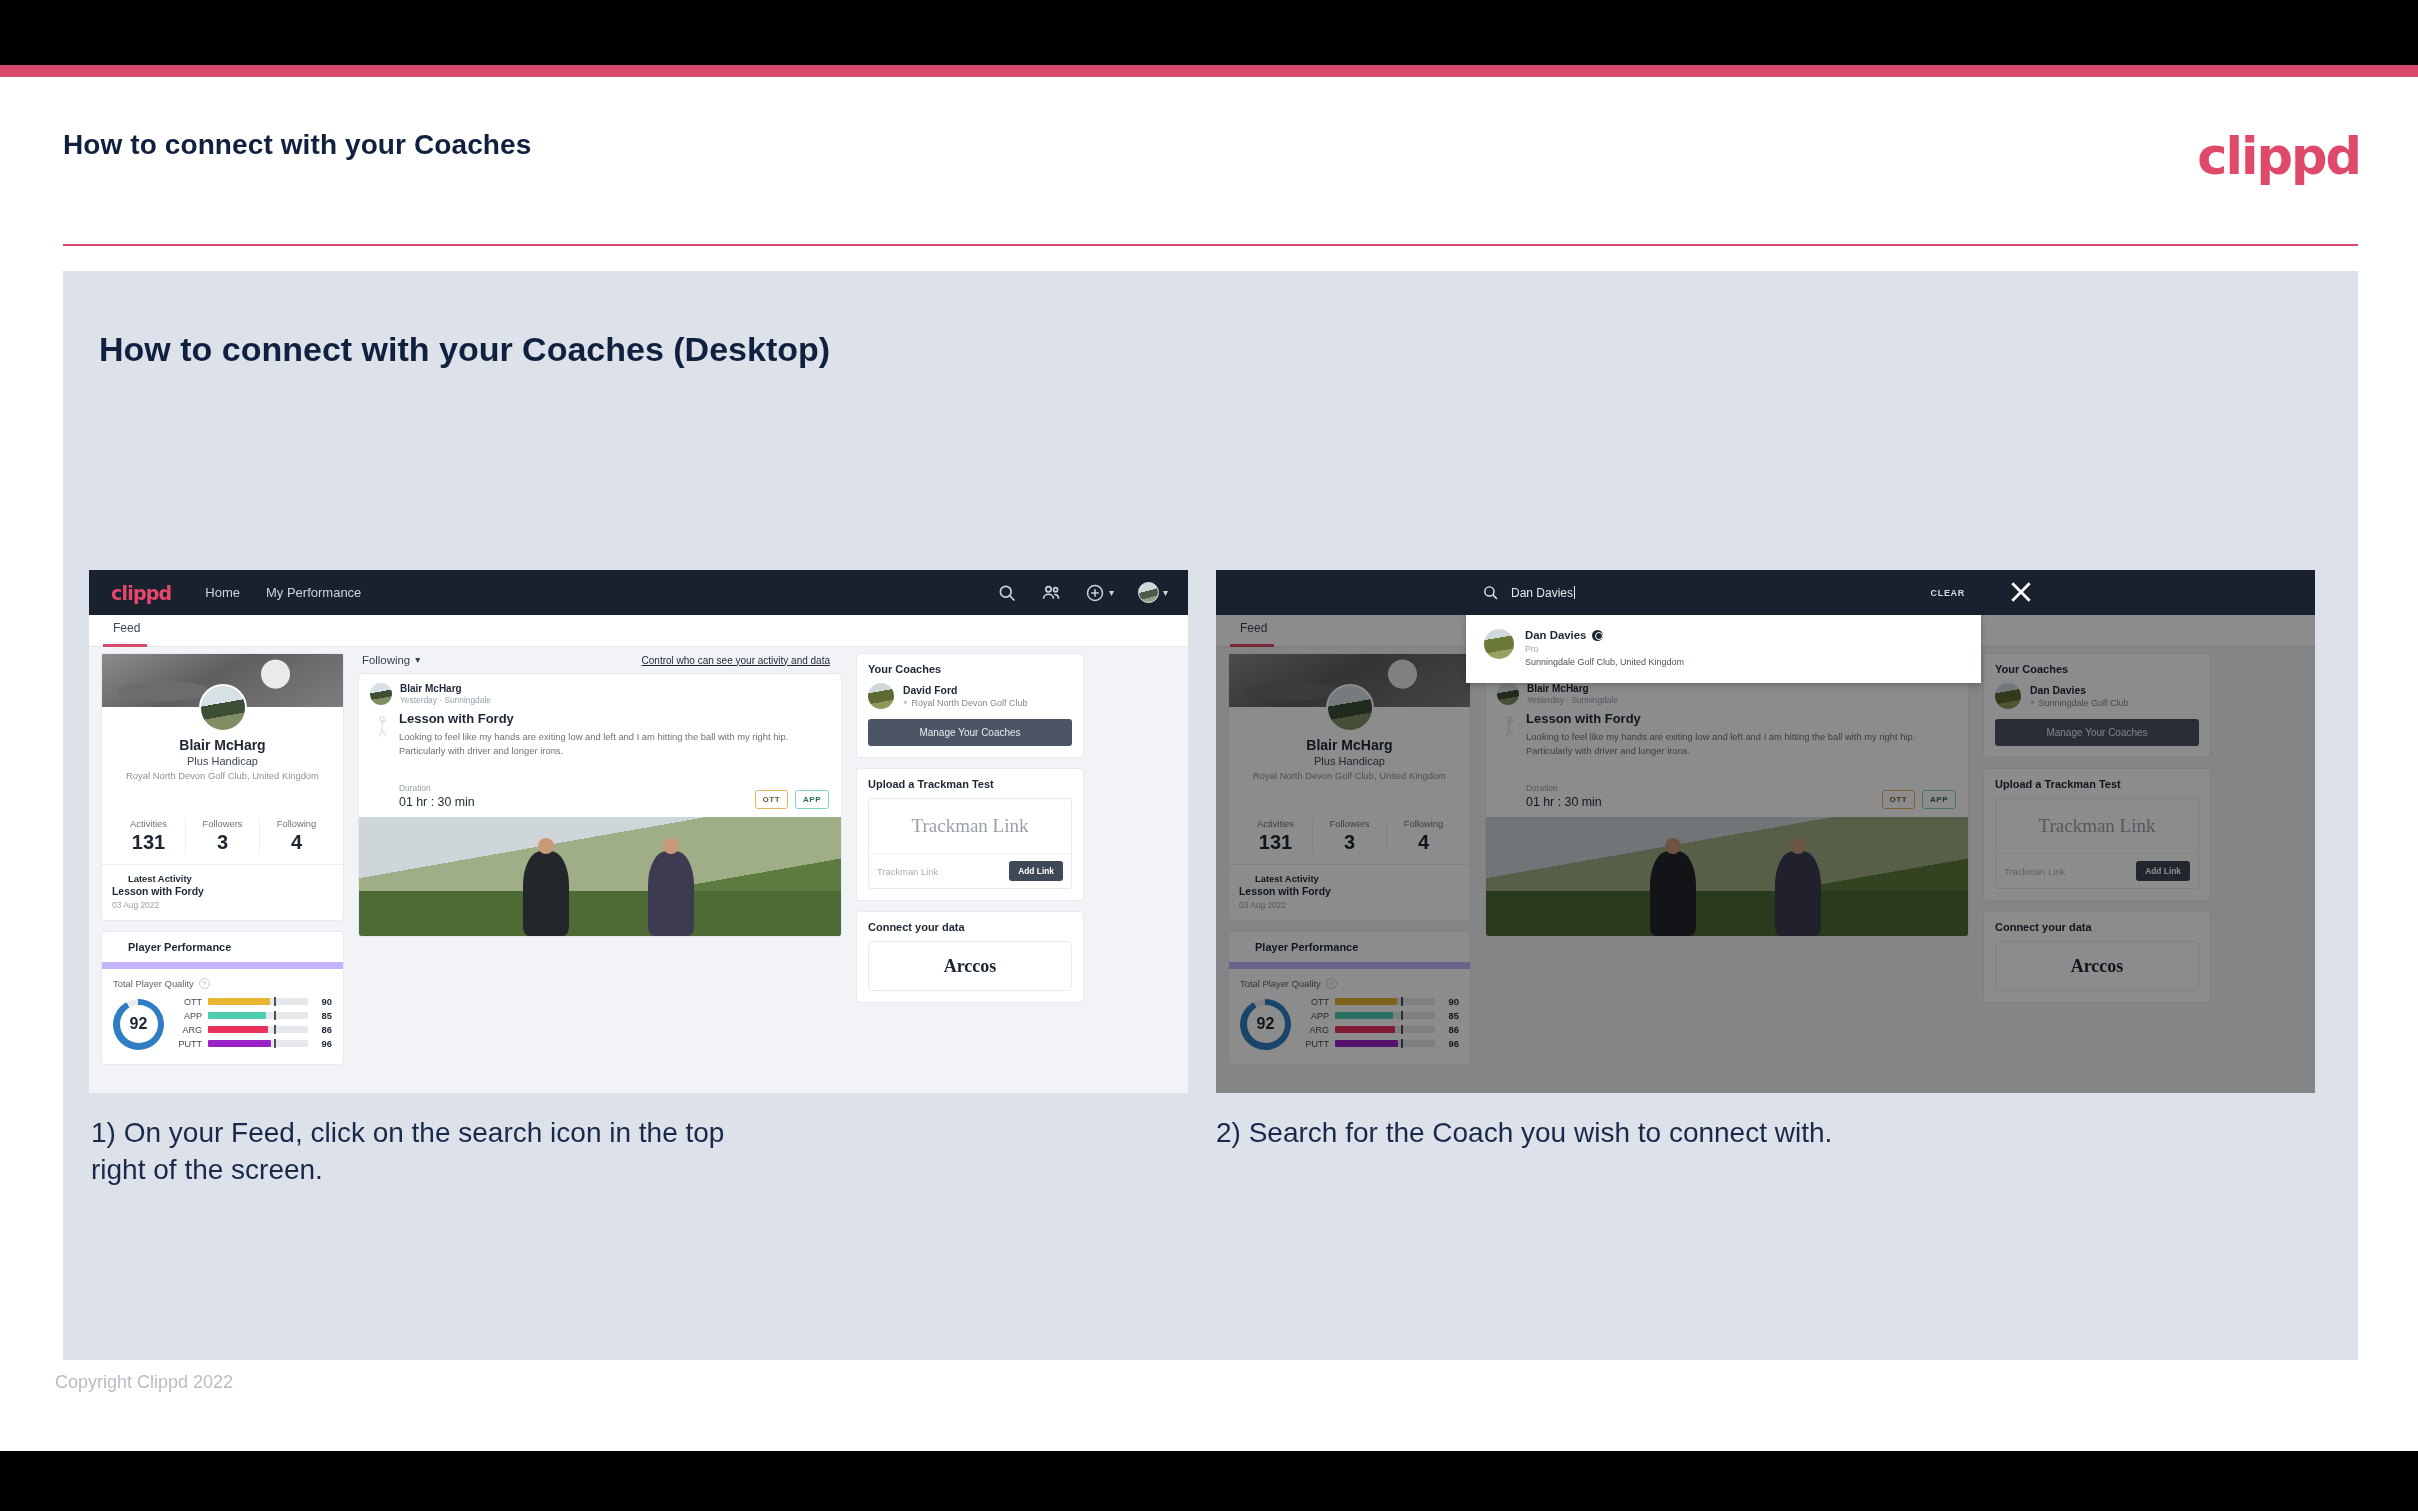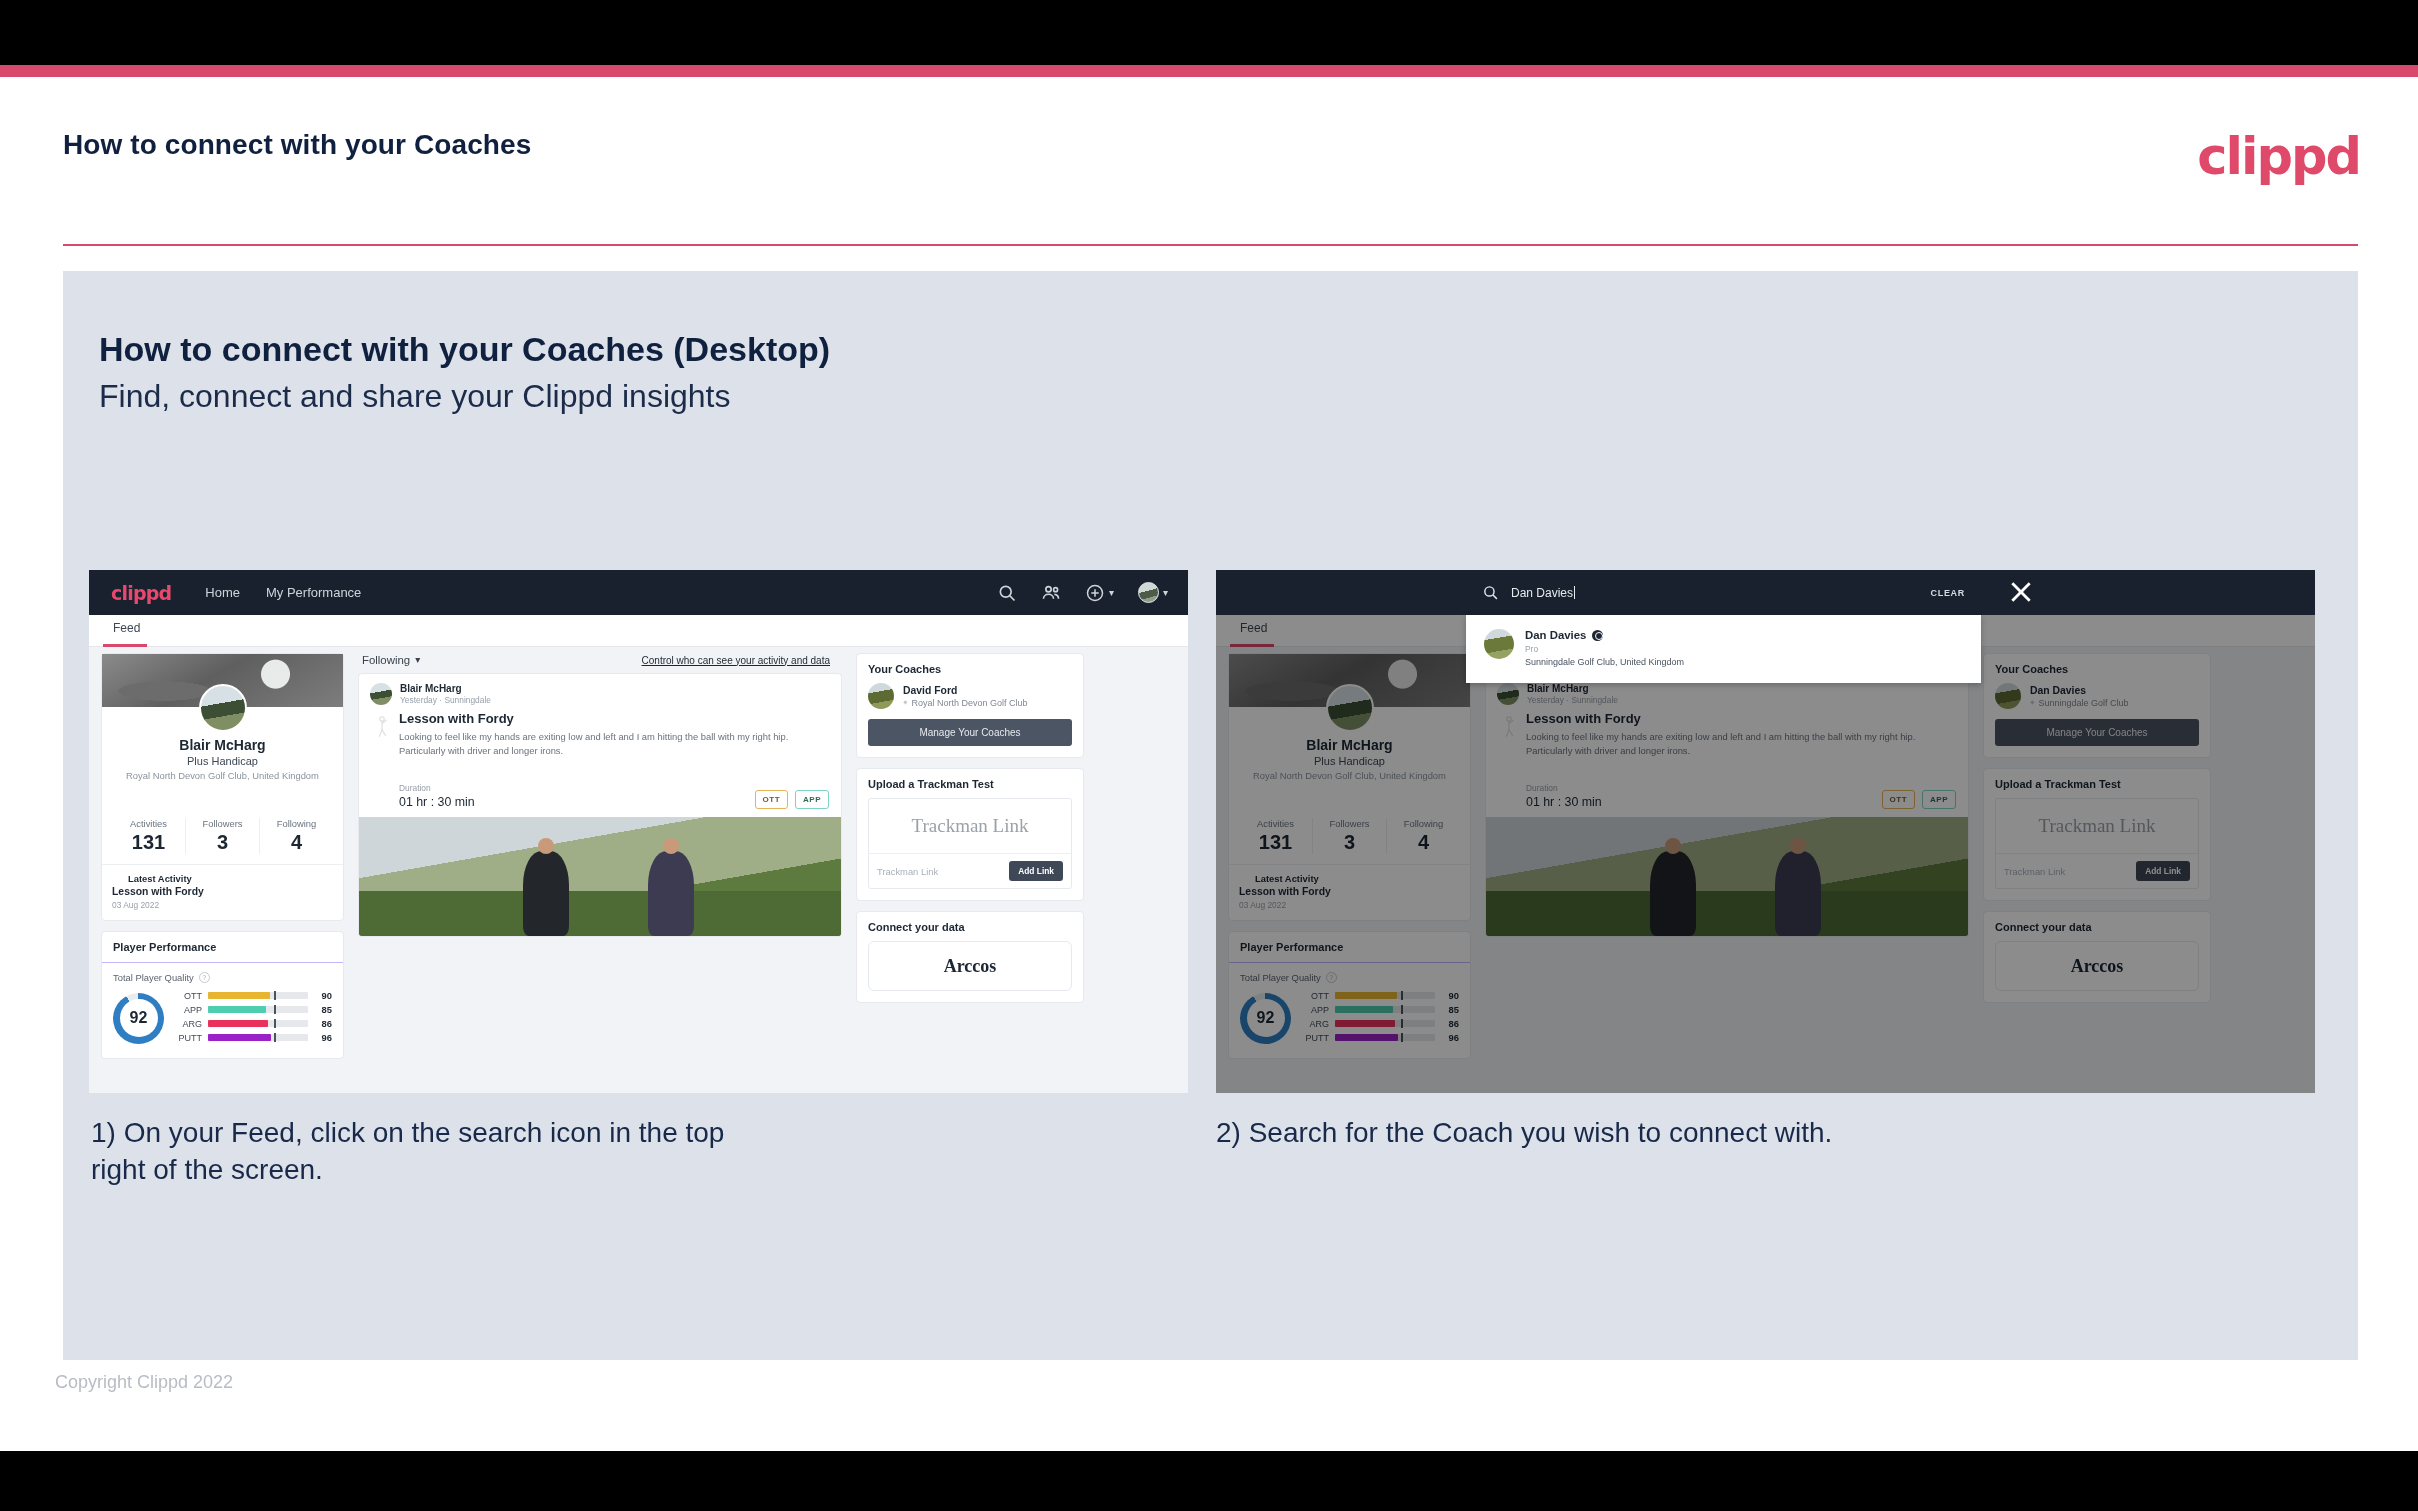--- a/index.html
+++ b/index.html
@@ -121,21 +121,21 @@
   .stat { flex:1; text-align:center; border-right:1px solid #eceef1;margin-top:25px; }
   .stat:last-child { border-right:none; }
   .stat-label { font-size:9.4px; color:#6b7480; }
   .stat-val { font-size:20px; font-weight:700; color:#1d2733; margin-top:2px; }
 
   .latest { border-top:1px solid #eceef1; padding:8px 10px 10px; text-align:left; }
   .lat-title { font-size:9.4px; font-weight:700; color:#1d2733;padding-left:16px; }
   .lat-name  { font-size:10.4px; font-weight:700; color:#1d2733; margin-top:2px; }
   .lat-date  { font-size:8.4px; color:#9aa1ab; margin-top:3px; }
 
-  .perf-head { padding:9px 11px; font-size:11px; font-weight:700; color:#1d2733; border-bottom:1px solid #c4b5fd; }
+  .perf-head { padding:9px 26px; font-size:11px; font-weight:700; color:#1d2733; border-bottom:7px solid #c4b5fd; }
   .perf-body { padding:9px 11px 12px; }
   .tpq-row { display:flex; align-items:center; font-size:9.4px; color:#5c646f; }
   .tpq-q {
     display:inline-flex; align-items:center; justify-content:center;
     width:11px; height:11px; border-radius:50%; border:1px solid #c3c9d0;
     font-size:7px; color:#a7aeb6; margin-left:5px;
   }
   .perf-main { display:flex; align-items:center; margin-top:7px; gap:10px; }
   .ring {
     width:51px; height:51px; border-radius:50%;
@@ -280,21 +280,20 @@
 <div class="bottom-black"></div>
 
 <div class="slide-header">
   <div class="slide-header-title">How to connect with your Coaches</div>
 </div>
 <div class="header-rule"></div>
 <div class="logo">clippd</div>
 
 <div class="panel">
   <div class="panel-title">How to connect with your Coaches (Desktop)</div>
-  <div class="panel-sub">Find, connect and share your Clippd insights</div>
 </div>
 
 <div class="copyright">Copyright Clippd 2022</div>
 
 <div class="shot shot-left">
 
   <div class="app-nav">
     <div class="app-logo">clippd</div>
     <div class="app-nav-links">
       <span class="app-nav-link">Home</span>

